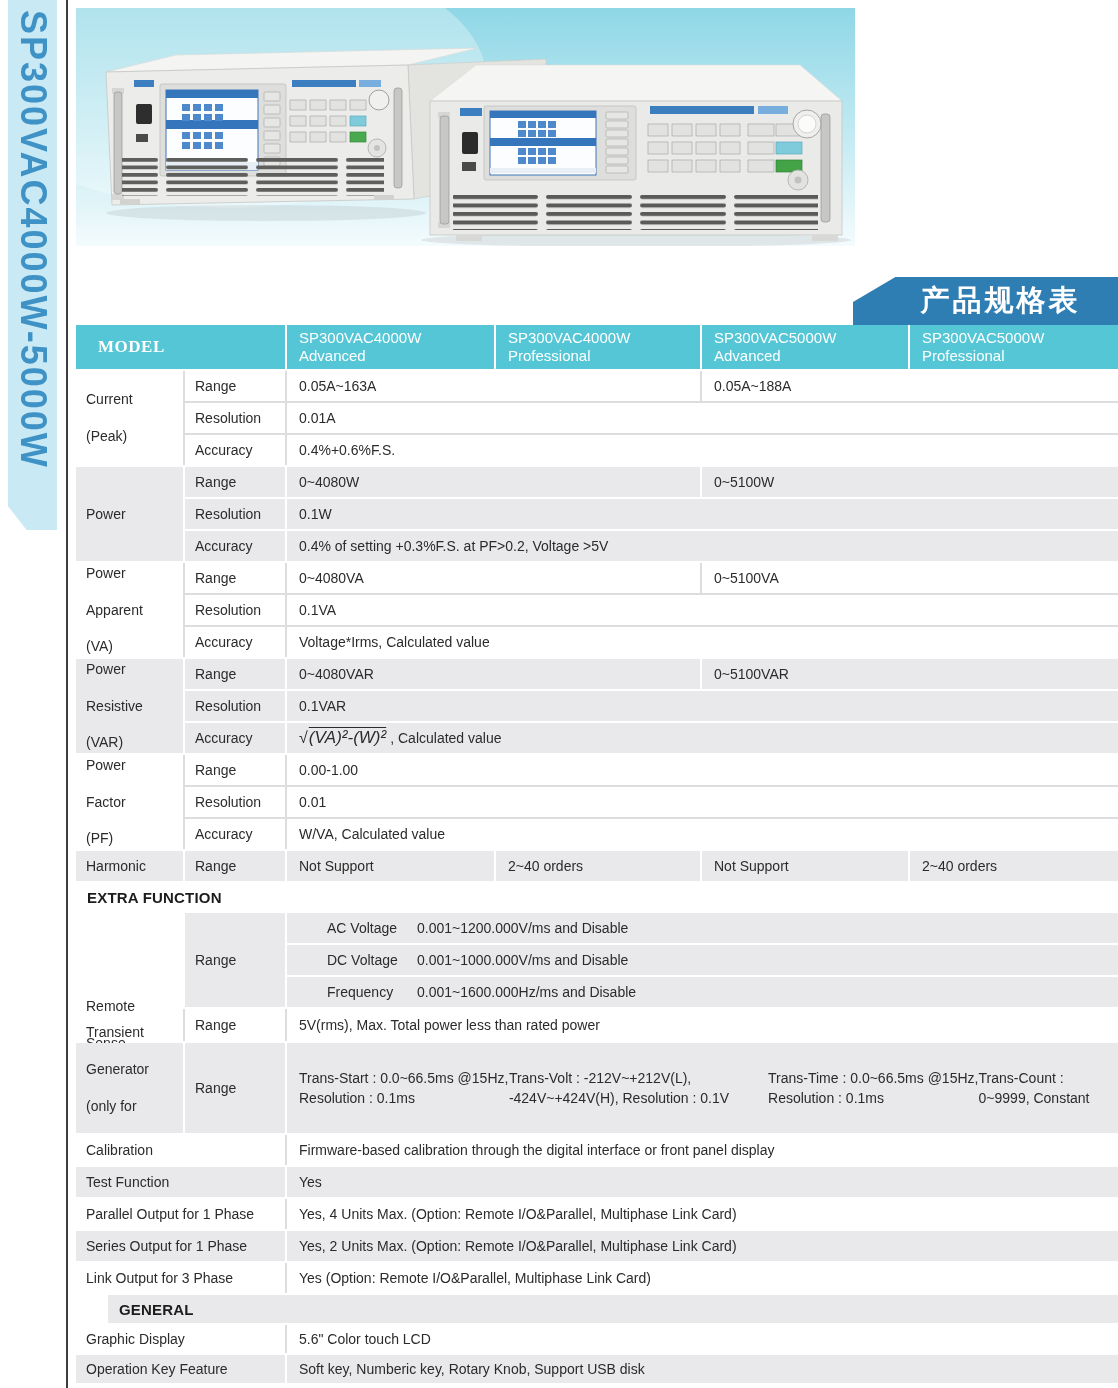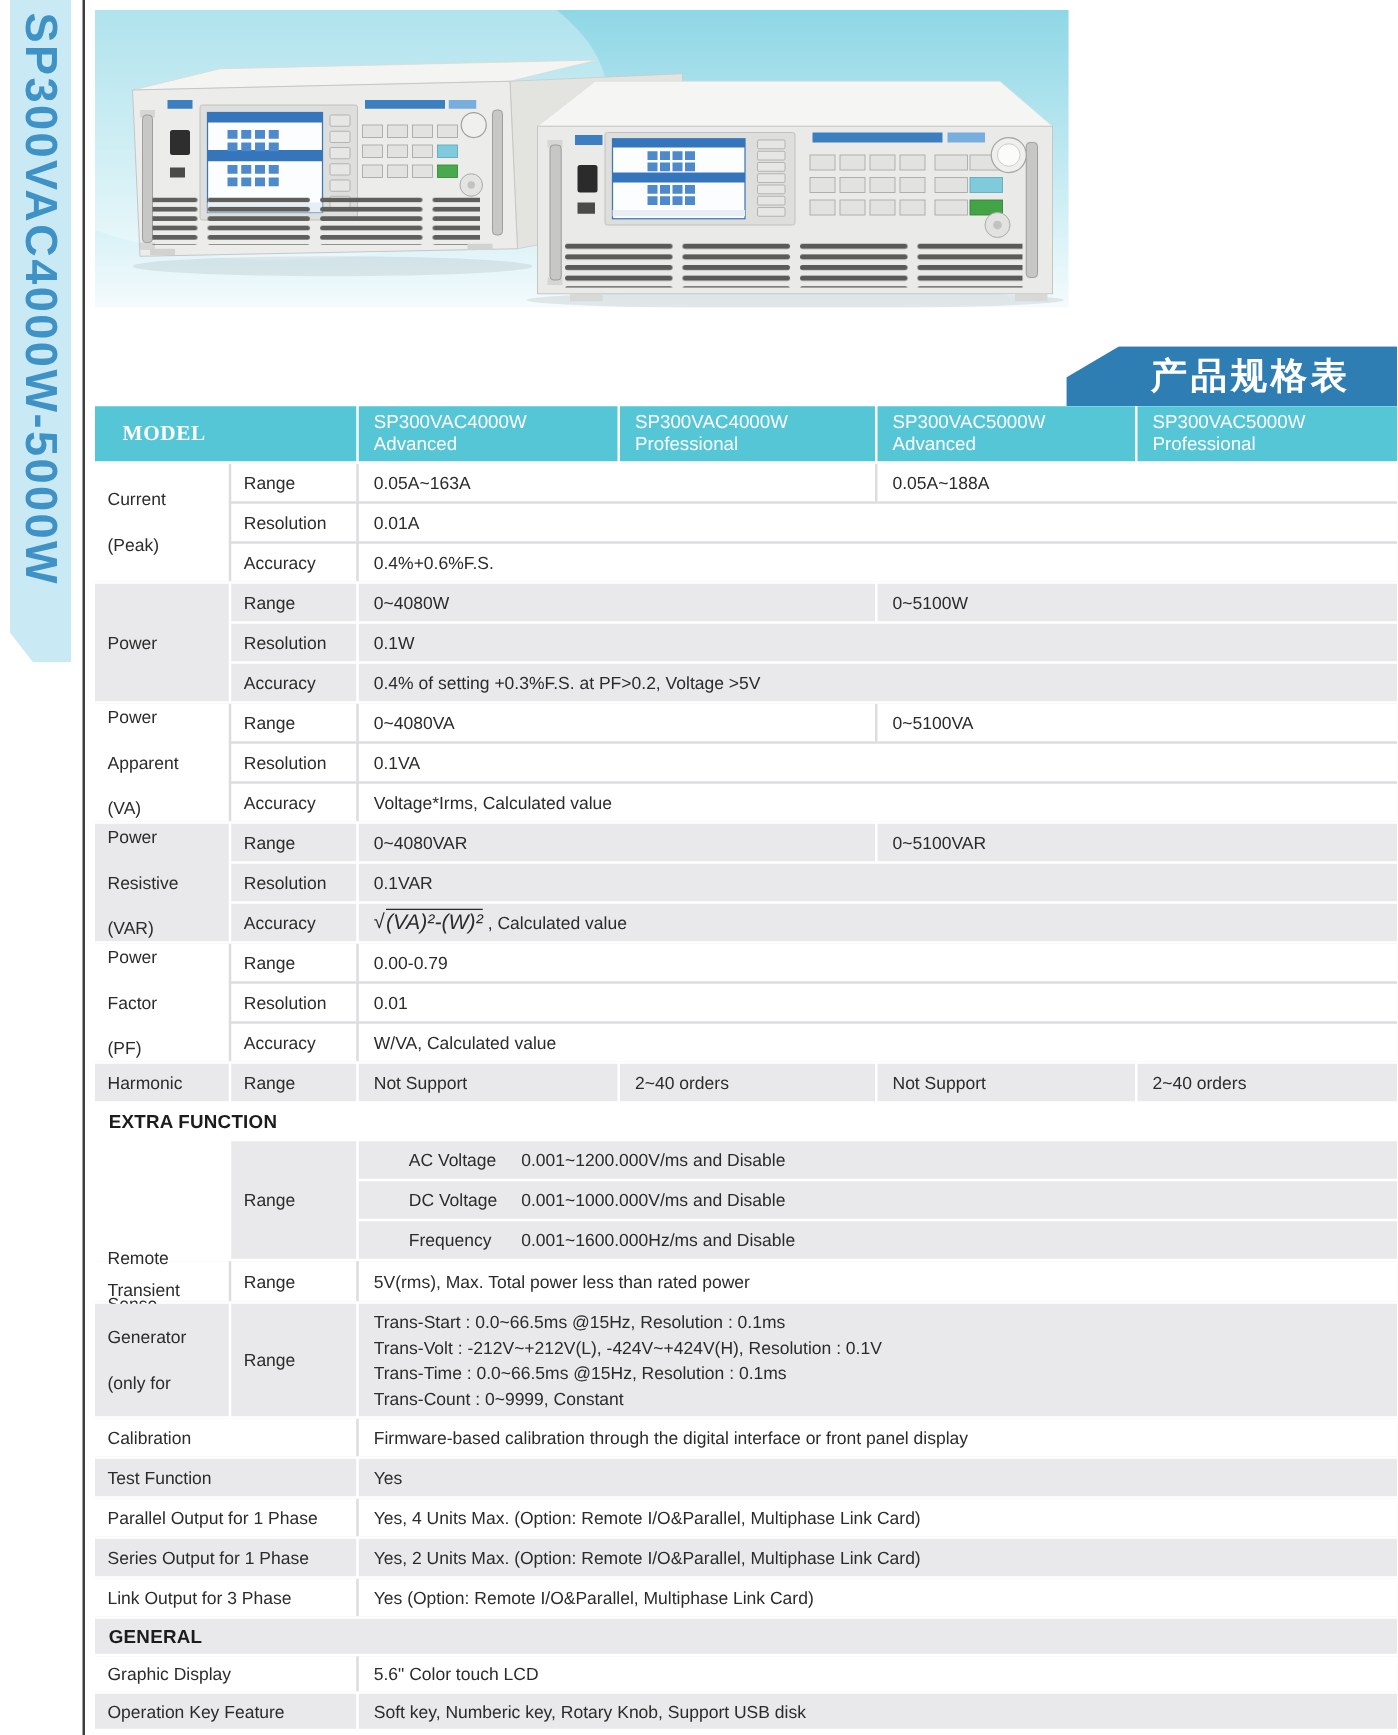--- a/index.html
+++ b/index.html
@@ -48,26 +48,26 @@
   .span3{grid-row:1/4;}
   .sub{grid-column:2;padding-left:10px;}
   .r1{grid-row:1;} .r2{grid-row:2;} .r3{grid-row:3;}
   .c12{grid-column:3/5;} .c34{grid-column:5/7;} .cfull{grid-column:3/7;}
   .c1{grid-column:3;} .c2{grid-column:4;} .c3{grid-column:5;} .c4{grid-column:6;}
   .wlabel{grid-column:1/3;padding-left:10px;}
 
   .section{height:28px;margin-bottom:2px;display:flex;align-items:center;padding-left:11px;
            font-weight:bold;font-size:15px;color:#1c1c1c;letter-spacing:.2px;}
   .section.light{background:#fff;}
-  .section.dark{background:#E9E9EB;}
+  .section.dark{background:#E9E9EB;margin-left:32px;}
 
   .k{display:inline-block;min-width:90px;margin-left:28px;}
   .radical{text-decoration:overline;margin:0 4px 0 1px;font-size:17px;font-style:italic;}
   .sqrt{font-size:16px;}
-  .mlines{flex-direction:column;align-items:flex-start;justify-content:center;line-height:20.5px;}
+  .mlines{align-items:center;justify-content:center;line-height:20.5px;}
 </style>
 </head>
 <body>
 
 <div class="page">
 
   <div class="ribbon">
     <div class="ribbon-text">SP300VAC4000W-5000W</div>
   </div>
   <div class="vrule"></div>
@@ -324,21 +324,21 @@
       </div>
     </div>
 
     <div class="grp light rows3">
       <div class="cell glabel span3">
         <div>Power</div>
         <div>Factor</div>
         <div>(PF)</div>
       </div>
       <div class="cell sub r1">Range</div>
-      <div class="cell cfull r1">0.00-0.79</div>
+      <div class="cell cfull r1">0.00-1.00</div>
       <div class="cell sub r2">Resolution</div>
       <div class="cell cfull r2">0.01</div>
       <div class="cell sub r3">Accuracy</div>
       <div class="cell cfull r3">W/VA, Calculated value</div>
     </div>
 
     <div class="grp dark rows1">
       <div class="cell glabel">
         <div>Harmonic</div>
       </div>

